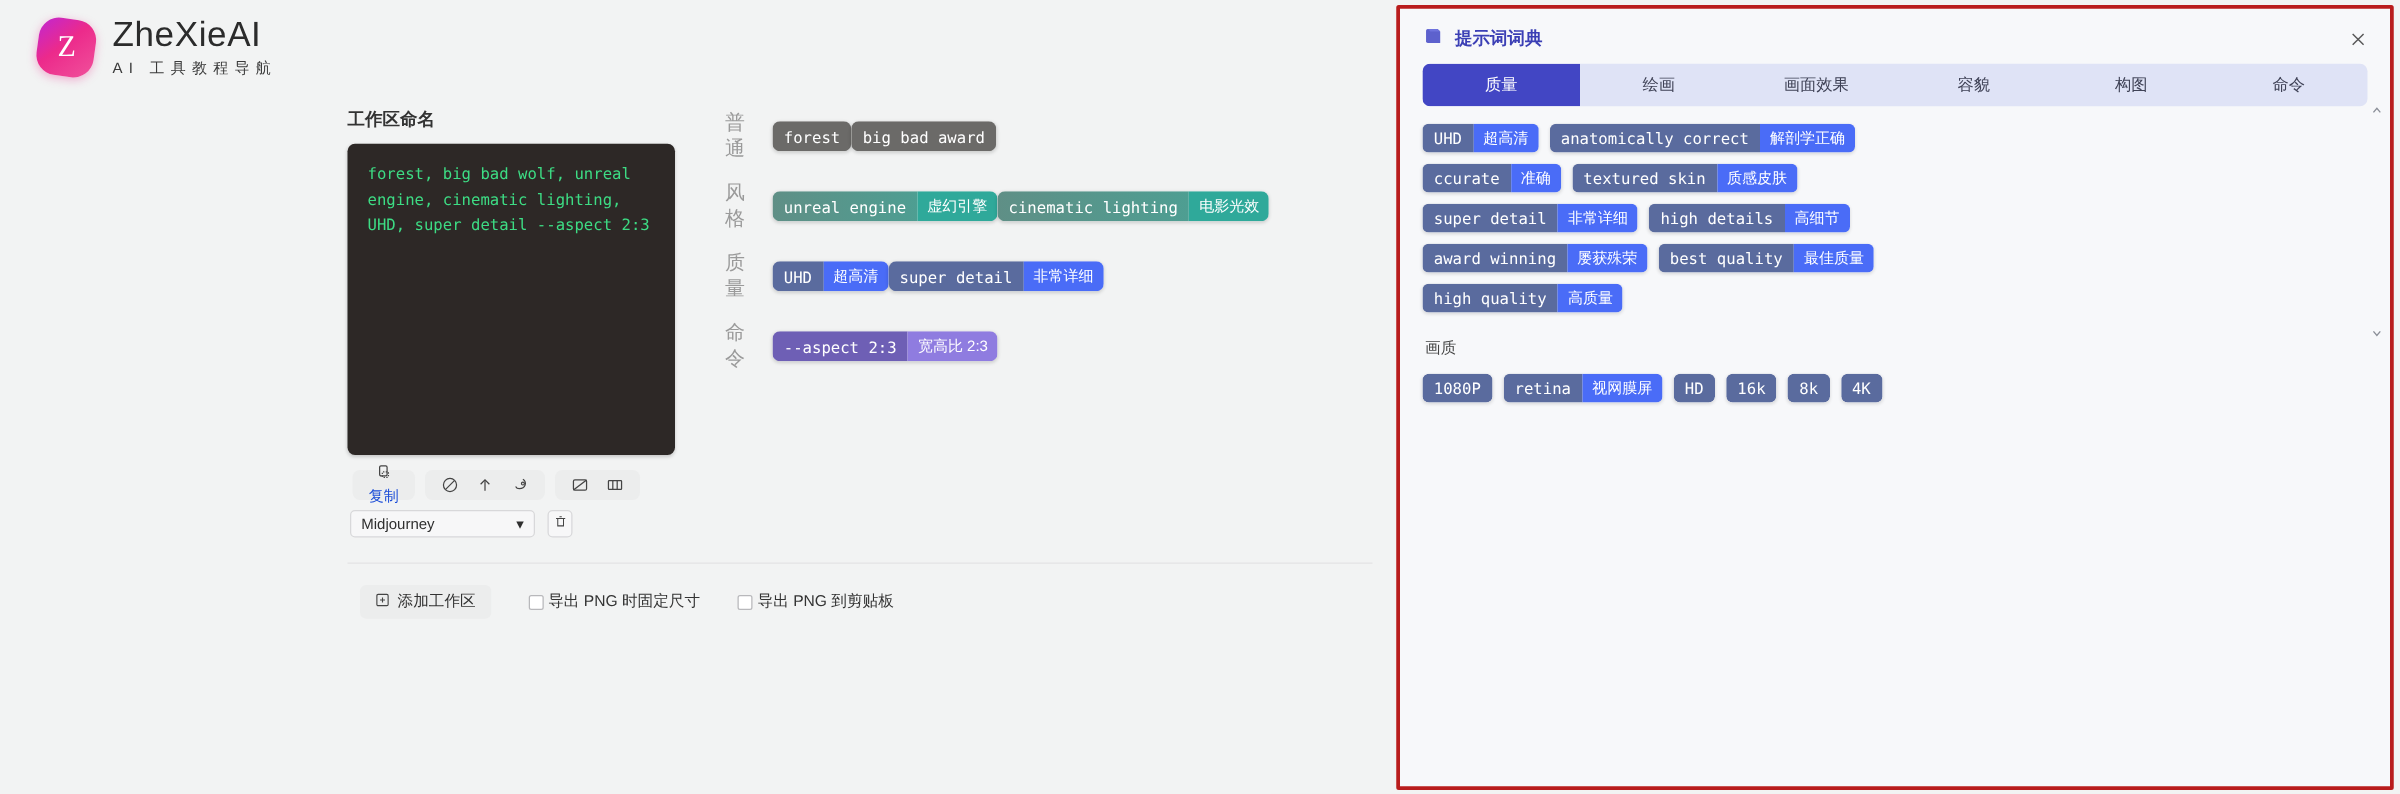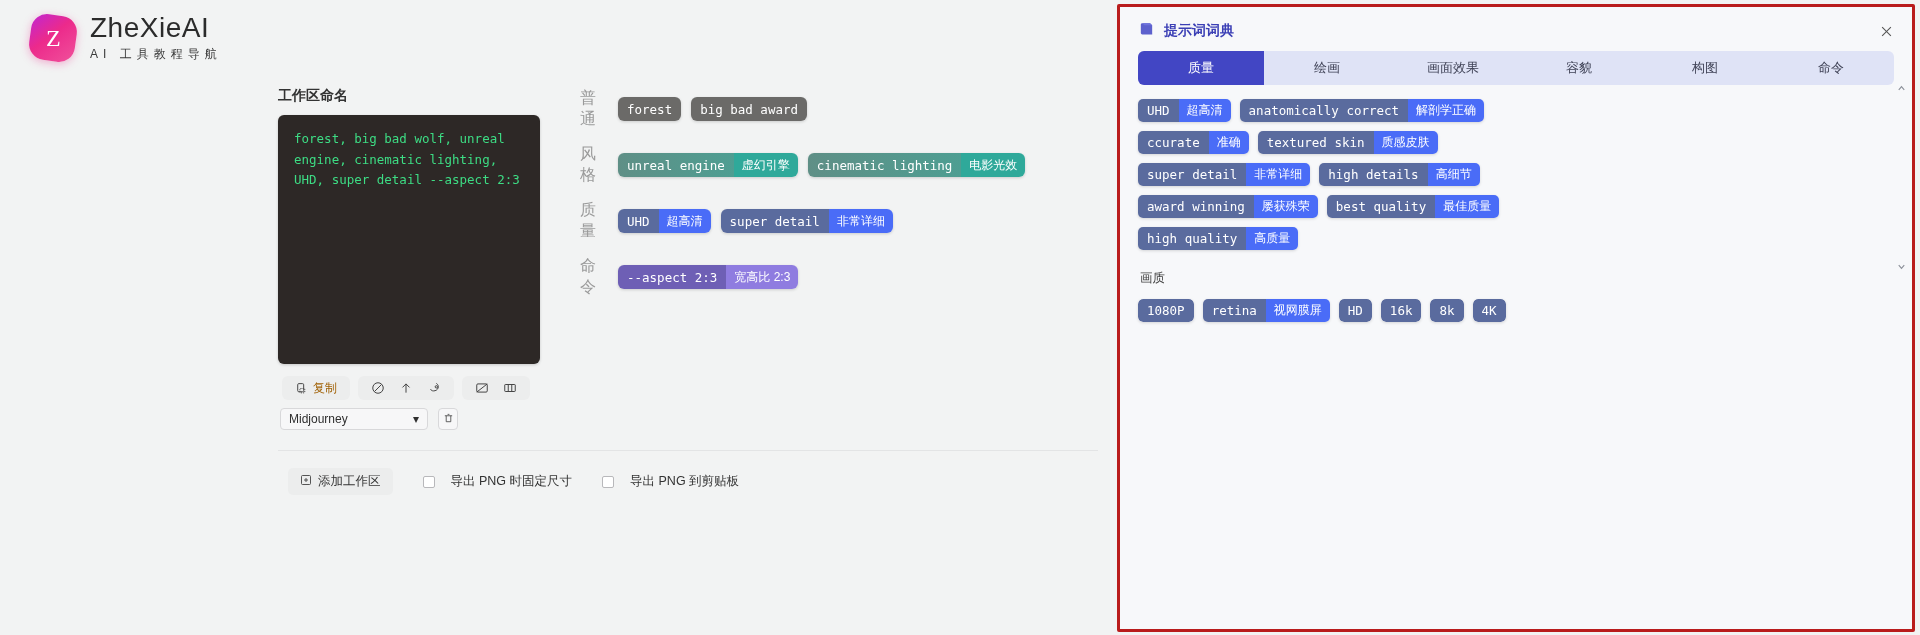--- a/index.html
+++ b/index.html
@@ -38,40 +38,40 @@
 
   
   .tool-row { position: absolute; left: 282px; top: 376px; display: flex; gap: 8px; align-items: center; }
   .tool-group {
     display: flex; align-items: center; gap: 4px;
     background: #eceded; border-radius: 6px; padding: 4px 8px; height: 24px;
   }
   .tool-btn {
     display: flex; align-items: center; justify-content: center; gap: 5px;
     height: 20px; padding: 0 5px; border-radius: 4px;
-    font-size: 12px; color: #a16207; cursor: pointer; background: transparent;
+    font-size: 12px; color: #1d4ed8; cursor: pointer; background: transparent; flex-direction: column;
   }
   .tool-btn svg { display: block; }
 
   .mj-row { position: absolute; left: 280px; top: 408px; display: flex; align-items: center; gap: 10px; }
   .mj-select {
     width: 148px; height: 22px; background: #f7f7f8; border: 1px solid #d8d8da;
     border-radius: 4px; display: flex; align-items: center; justify-content: space-between;
     padding: 0 8px; font-size: 12px; color: #2f2f2f; cursor: pointer;
   }
   .mj-trash {
     width: 20px; height: 22px; background: #f7f7f8; border: 1px solid #d8d8da; border-radius: 4px;
     display: flex; align-items: center; justify-content: center; cursor: pointer;
   }
 
   
   .rows { position: absolute; left: 580px; top: 88px; display: flex; flex-direction: column; gap: 14px; }
   .row { display: flex; align-items: center; gap: 12px; min-height: 26px; }
   .row-label { width: 26px; font-size: 16px; color: #9a9a9a; flex: none; }
-  .row-tags { display: flex; gap: 10px; flex-wrap: nowrap; }
+  .row-tags { display: flex; gap: 0; flex-wrap: nowrap; }
   .chip {
     display: flex; align-items: stretch; border-radius: 6px; overflow: hidden;
     font-family: "DejaVu Sans Mono", monospace; font-size: 12.5px;
     box-shadow: 0 1px 3px rgba(0,0,0,.16); cursor: pointer; height: 24px;
   }
   .chip .en { display: flex; align-items: center; padding: 0 9px; color: #fff; white-space: nowrap; }
   .chip .cn {
     display: flex; align-items: center; padding: 0 8px; color: #fff; white-space: nowrap;
     font-family: "Liberation Sans", sans-serif; font-size: 12px;
   }
@@ -83,21 +83,21 @@
   .chip.purple .en { background: #6e5fb5; }
   .chip.purple .cn { background: #8f7ce0; }
 
   
   .divider { position: absolute; left: 278px; top: 450px; width: 820px; height: 1px; background: #e3e4e5; }
   .bottom-bar { position: absolute; left: 288px; top: 468px; display: flex; align-items: center; gap: 30px; }
   .add-ws {
     display: flex; align-items: center; gap: 6px; background: #eceded;
     border-radius: 5px; padding: 5px 12px; font-size: 12.5px; color: #333; cursor: pointer;
   }
-  .chk-item { display: flex; align-items: center; gap: 16px; font-size: 12.5px; color: #333; cursor: pointer; }
+  .chk-item { display: flex; align-items: center; gap: 4px; font-size: 12.5px; color: #333; cursor: pointer; }
   .chk-box { width: 12px; height: 12px; border: 1px solid #b8b8bb; border-radius: 2px; background: #fff; }
 
   
   .panel {
     position: absolute; left: 1117px; top: 4px; width: 798px; height: 628px;
     background: #f7f8fa; border: 3px solid #b91c1c; border-radius: 2px;
     overflow: hidden;
   }
   .panel-head {
     display: flex; align-items: center; justify-content: space-between;

